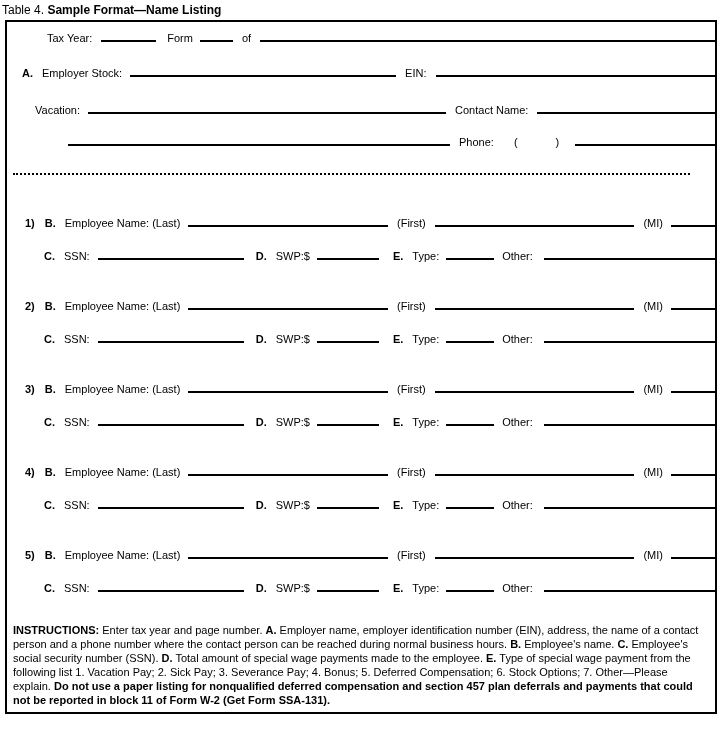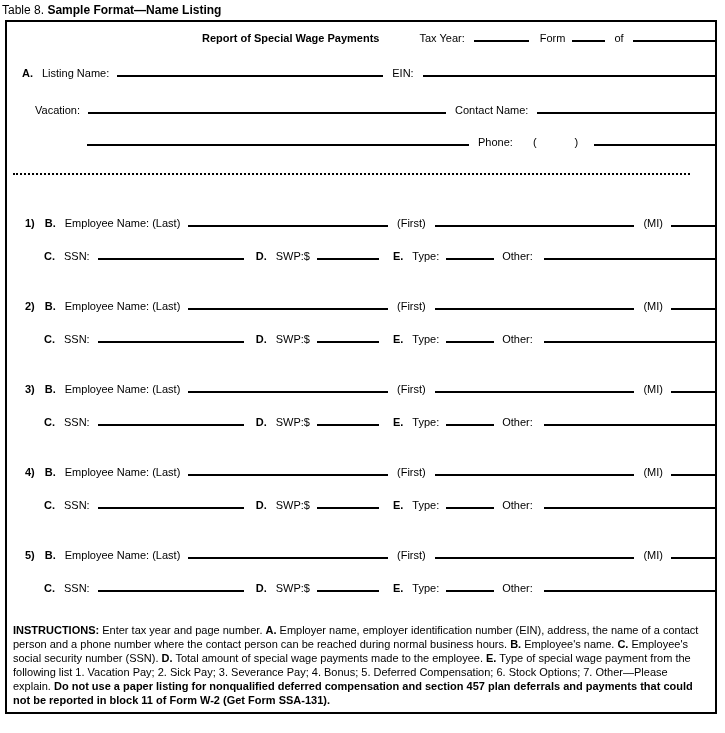--- a/index.html
+++ b/index.html
@@ -41,50 +41,49 @@
   #instructions {
     position:absolute; top:601px; left:6px; right:7px;
     font-size:11px; line-height:14px;
   }
 </style>
 </head>
 <body>
 
 <div id="page">
 
-  <div id="doc-title"><span>Table 8. </span><span class="b">Sample Format—Name Listing</span></div>
+  <div id="doc-title"><span>Table 4. </span><span class="b">Sample Format—Name Listing</span></div>
 
   <div id="form-box">
 
     <div class="row" style="top:9px;">
-      <span class="t b" style="margin-left:195px;">Report of Special Wage Payments</span>
       <span class="t" style="margin-left:40px;">Tax Year:</span>
       <span class="ln" style="width:55px;margin-left:9px;"></span>
       <span class="t" style="margin-left:11px;">Form</span>
       <span class="ln" style="width:33px;margin-left:7px;"></span>
       <span class="t" style="margin-left:9px;">of</span>
       <span class="ln grow" style="margin-left:9px;"></span>
     </div>
 
     <div class="row" style="top:44px;">
       <span class="t b" style="margin-left:15px;">A.</span>
-      <span class="t" style="margin-left:9px;">Listing Name:</span>
+      <span class="t" style="margin-left:9px;">Employer Stock:</span>
       <span class="ln" style="width:266px;margin-left:8px;"></span>
       <span class="t" style="margin-left:9px;">EIN:</span>
       <span class="ln grow" style="margin-left:9px;"></span>
     </div>
 
     <div class="row" style="top:81px;">
       <span class="t" style="margin-left:28px;">Vacation:</span>
       <span class="ln" style="width:358px;margin-left:8px;"></span>
       <span class="t" style="margin-left:9px;">Contact Name:</span>
       <span class="ln grow" style="margin-left:9px;"></span>
     </div>
 
-    <div class="row" style="top:113px;padding-left:19px;">
+    <div class="row" style="top:113px;">
       <span class="ln" style="width:382px;margin-left:61px;"></span>
       <span class="t" style="margin-left:9px;">Phone:</span>
       <span class="t" style="margin-left:20px;">(</span>
       <span class="t" style="margin-left:38px;">)</span>
       <span class="ln grow" style="margin-left:16px;"></span>
     </div>
 
     <div id="sep-dashed"></div>
 
     <div class="emp-block" style="top:194px;">

